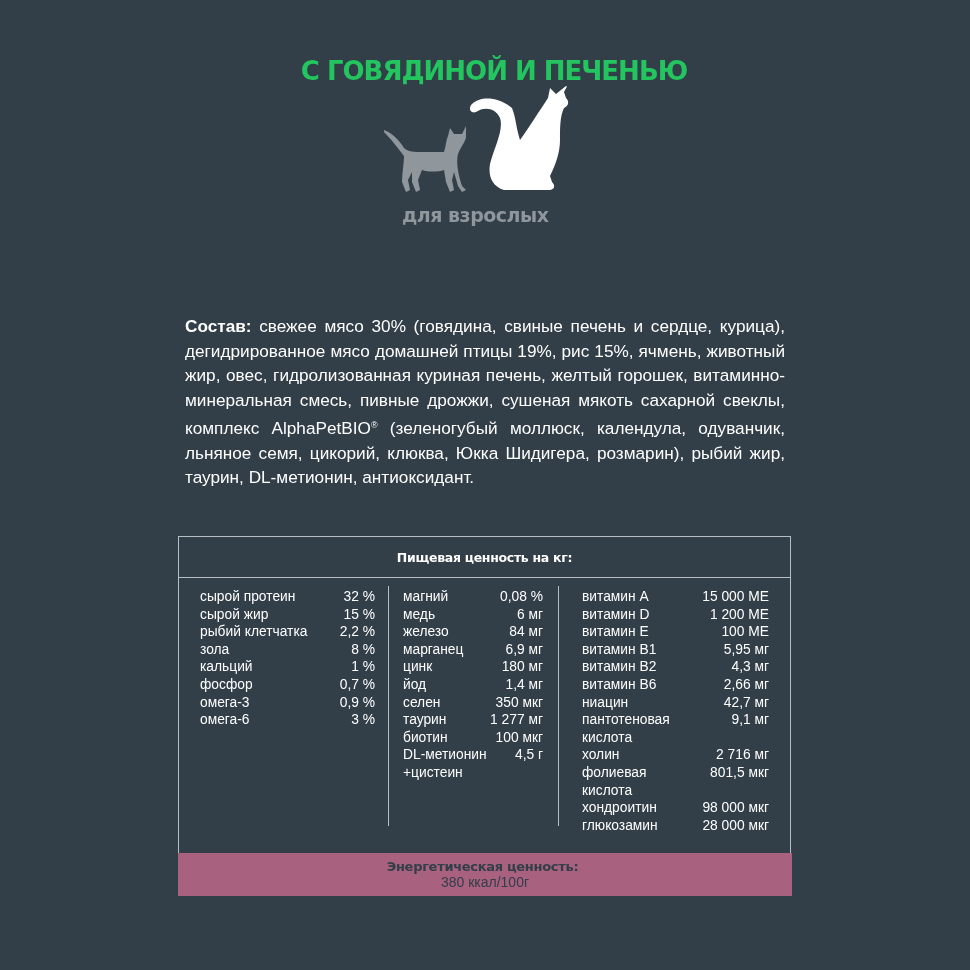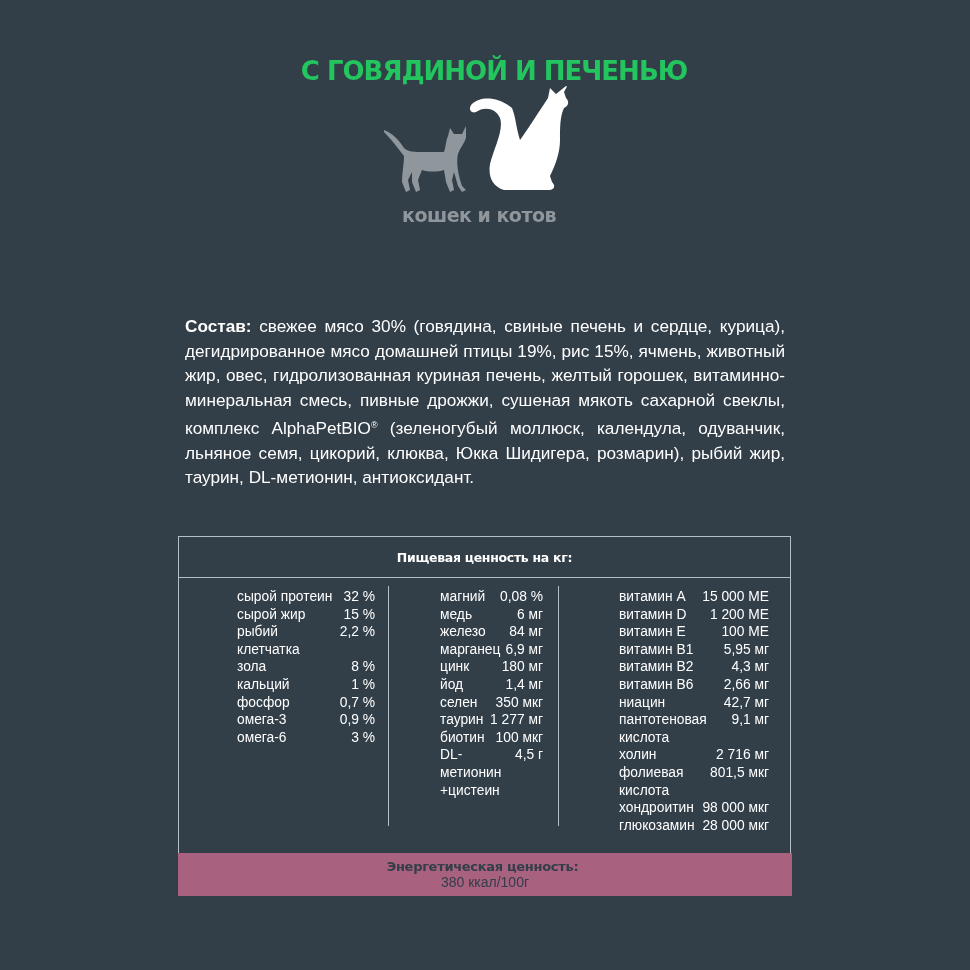--- a/index.html
+++ b/index.html
@@ -54,21 +54,21 @@
       position: absolute; top: 0; height: 262px;
       box-sizing: border-box;
       padding-top: 10px;
       font-family: "Liberation Sans", sans-serif;
       font-size: 13.8px; line-height: 17.6px;
       color: #ffffff;
     }
     .col1 { left: 0; width: 209px; padding-left: 21px; padding-right: 13px; }
     .col2 { left: 209px; width: 170px; padding-left: 14px; padding-right: 15px; border-left: 1px solid #b7bec4; top: 8px; height: 240px; padding-top: 2px; }
     .col3 { left: 379px; width: 232px; padding-left: 23px; padding-right: 21px; border-left: 1px solid #b7bec4; top: 8px; height: 240px; padding-top: 2px; }
-    .row { display: flex; justify-content: space-between; align-items: flex-start; margin-left: 37px; }
+    .row { display: flex; justify-content: space-between; align-items: flex-start; }
     .row .name { white-space: pre-line; }
     .row .val { white-space: nowrap; text-align: left; }
     .energy {
       position: absolute; left: 178px; top: 853px; width: 614px; height: 43px;
       background: #a8617f;
       display: flex; align-items: center; justify-content: center;
       font-family: "Liberation Sans", sans-serif;
       font-size: 14px; color: #323e48; flex-direction: column;
     }
     .energy .label { font-family: "DejaVu Sans", sans-serif; font-weight: bold; font-size: 13px; letter-spacing: -0.3px; margin-right: 5px; }
@@ -81,21 +81,21 @@
 <svg class="cats" viewBox="0 0 200 112" xmlns="http://www.w3.org/2000/svg">
   <g fill="#8f969c">
     <path d="M4 44 C10 46 18 52 24 62 C28 66 34 66 44 66 L64 66 C66 60 66 54 68 50 L70 42 L74 48 L82 48 L86 40 L86 52 C84 58 80 62 78 68 C76 76 78 88 82 100 L86 104 L82 106 L78 100 L74 86 L72 94 L74 104 L70 106 L66 96 L64 84 C58 86 48 86 42 84 L38 94 L40 104 L36 106 L32 96 L32 86 L28 94 L30 104 L26 106 L22 96 C22 86 24 78 24 70 C18 62 10 52 4 46 Z"></path>
   </g>
   <g fill="#ffffff">
     <path d="M132 22 C118 10 100 10 92 18 C88 22 90 28 96 26 C104 20 116 22 120 32 C124 44 114 62 110 78 C108 90 112 100 124 104 L170 104 C174 104 176 100 172 96 L170 90 C176 78 180 66 180 54 C180 42 180 30 184 22 C188 20 190 16 186 12 L184 6 C186 2 188 0 186 0 L176 8 L170 2 L168 12 C160 24 150 40 140 54 C136 42 136 32 132 22 Z"></path>
   </g>
 </svg>
 
 <div class="audience">
-  <div>кошек и котов</div>
+  <div>для взрослых</div>
 </div>
 
 <div class="composition"><span class="label">Состав:</span><span> свежее мясо 30% (говядина, свиные печень и сердце, курица), дегидрированное мясо домашней птицы 19%, рис 15%, ячмень, животный жир, овес, гидролизованная куриная печень, желтый горошек, витаминно-минеральная смесь, пивные дрожжи, сушеная мякоть сахарной свеклы, комплекс AlphaPetBIO</span><sup>®</sup><span> (зеленогубый моллюск, календула, одуванчик, льняное семя, цикорий, клюква, Юкка Шидигера, розмарин), рыбий жир, таурин, DL-метионин, антиоксидант.</span></div>
 
 <div class="table">
   <div class="table-header">Пищевая ценность на кг:</div>
   <div class="cols">
     <div class="col col1">
         <div class="row">
           <span class="name">сырой протеин</span>

